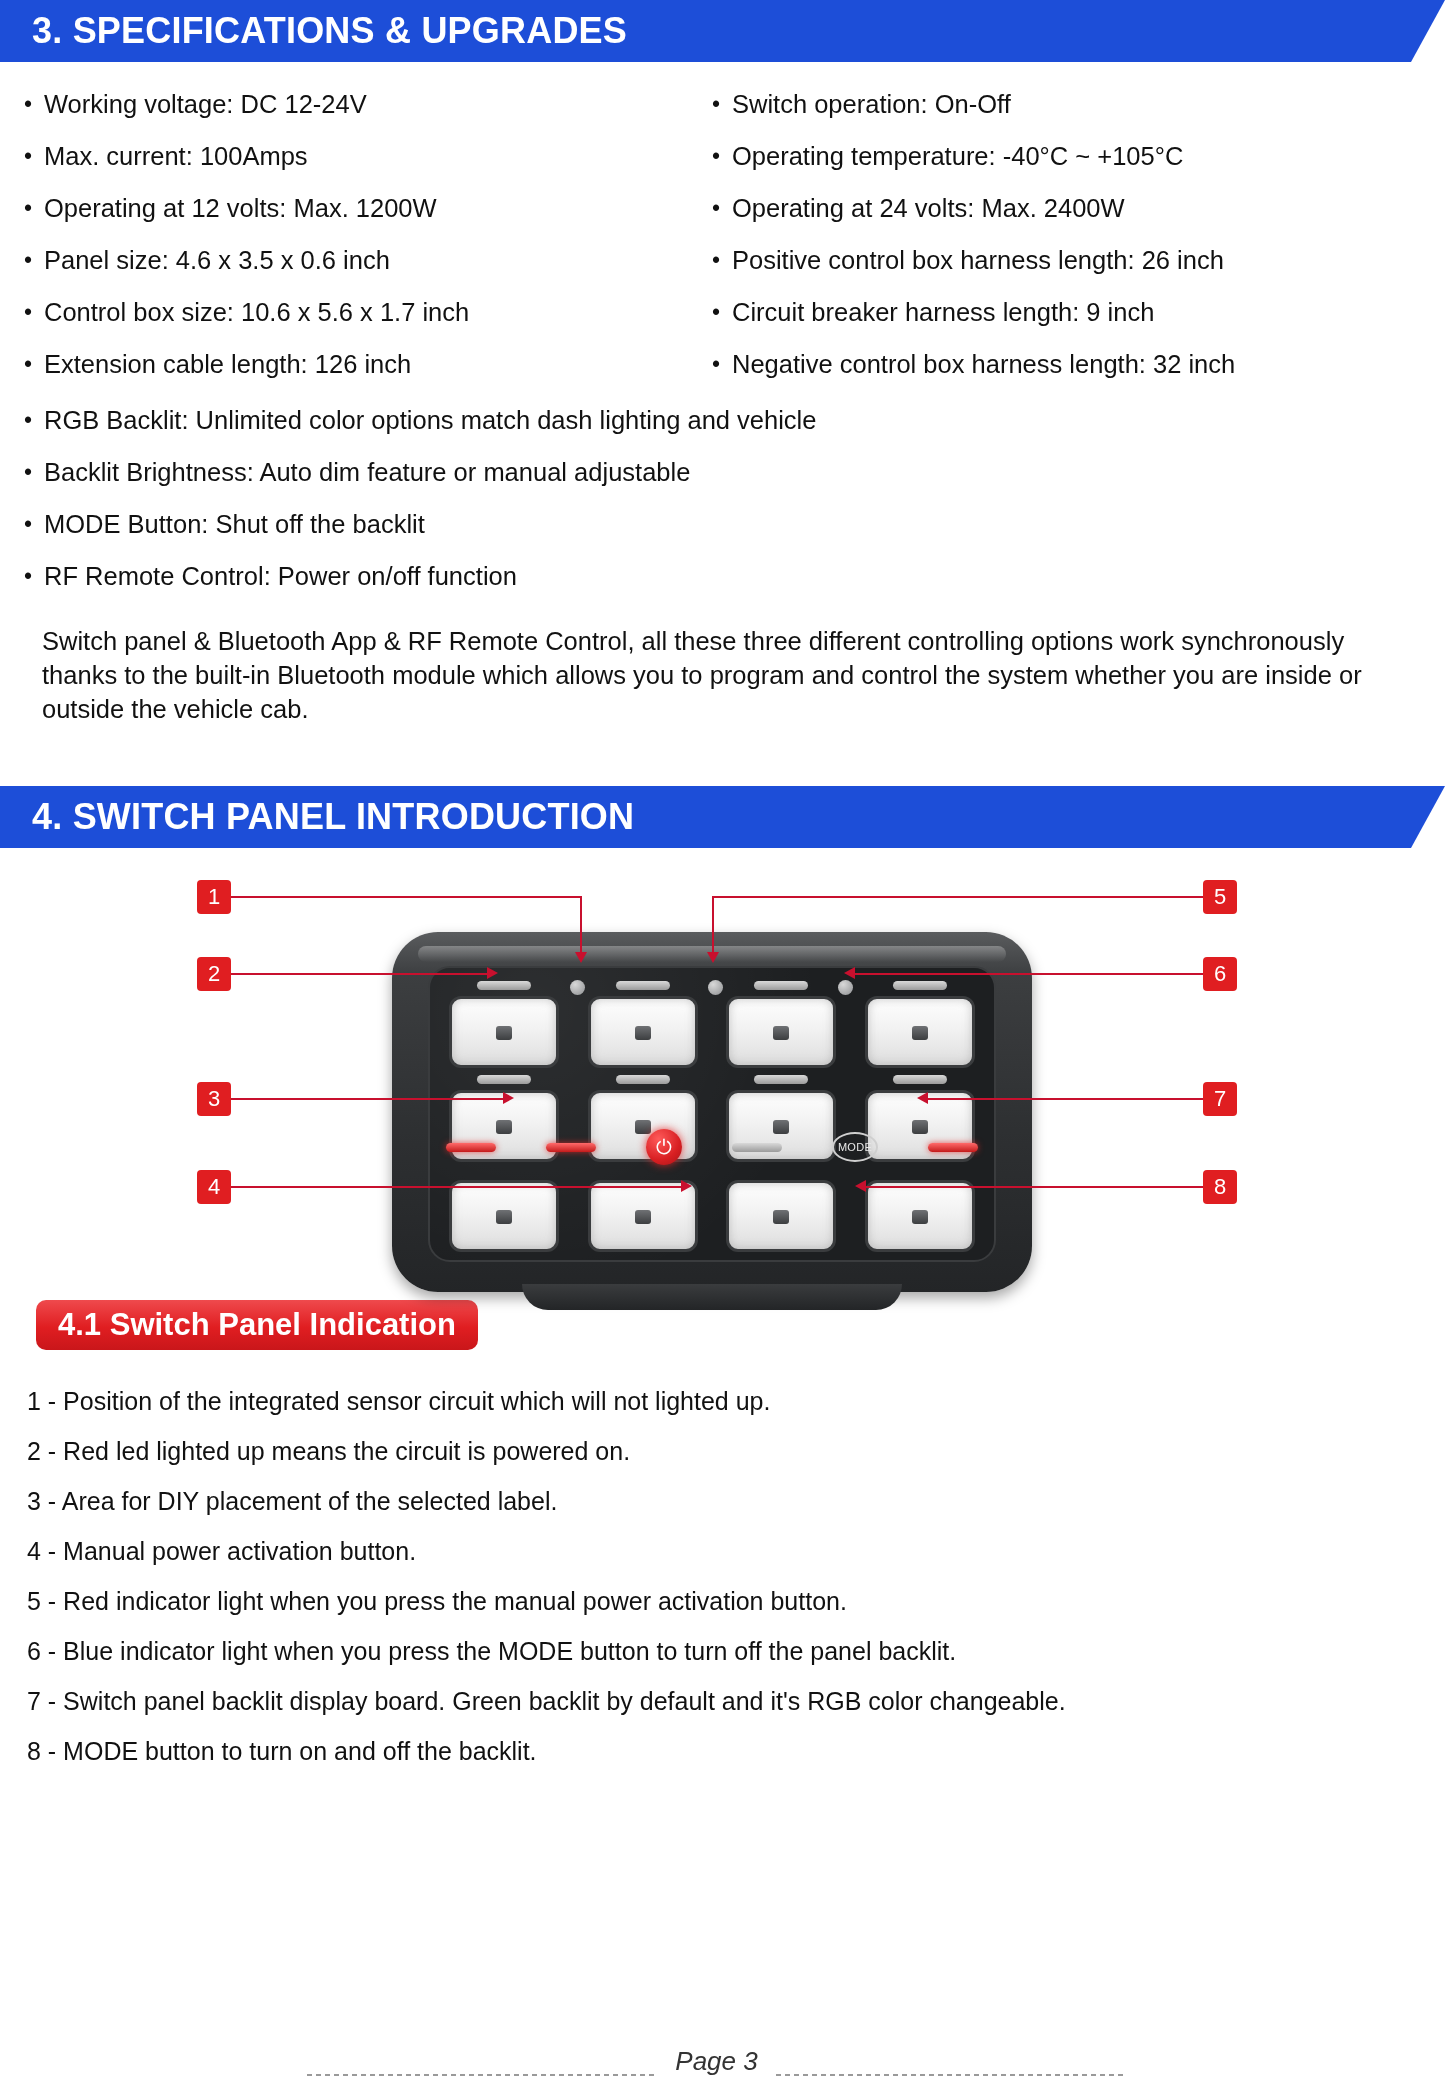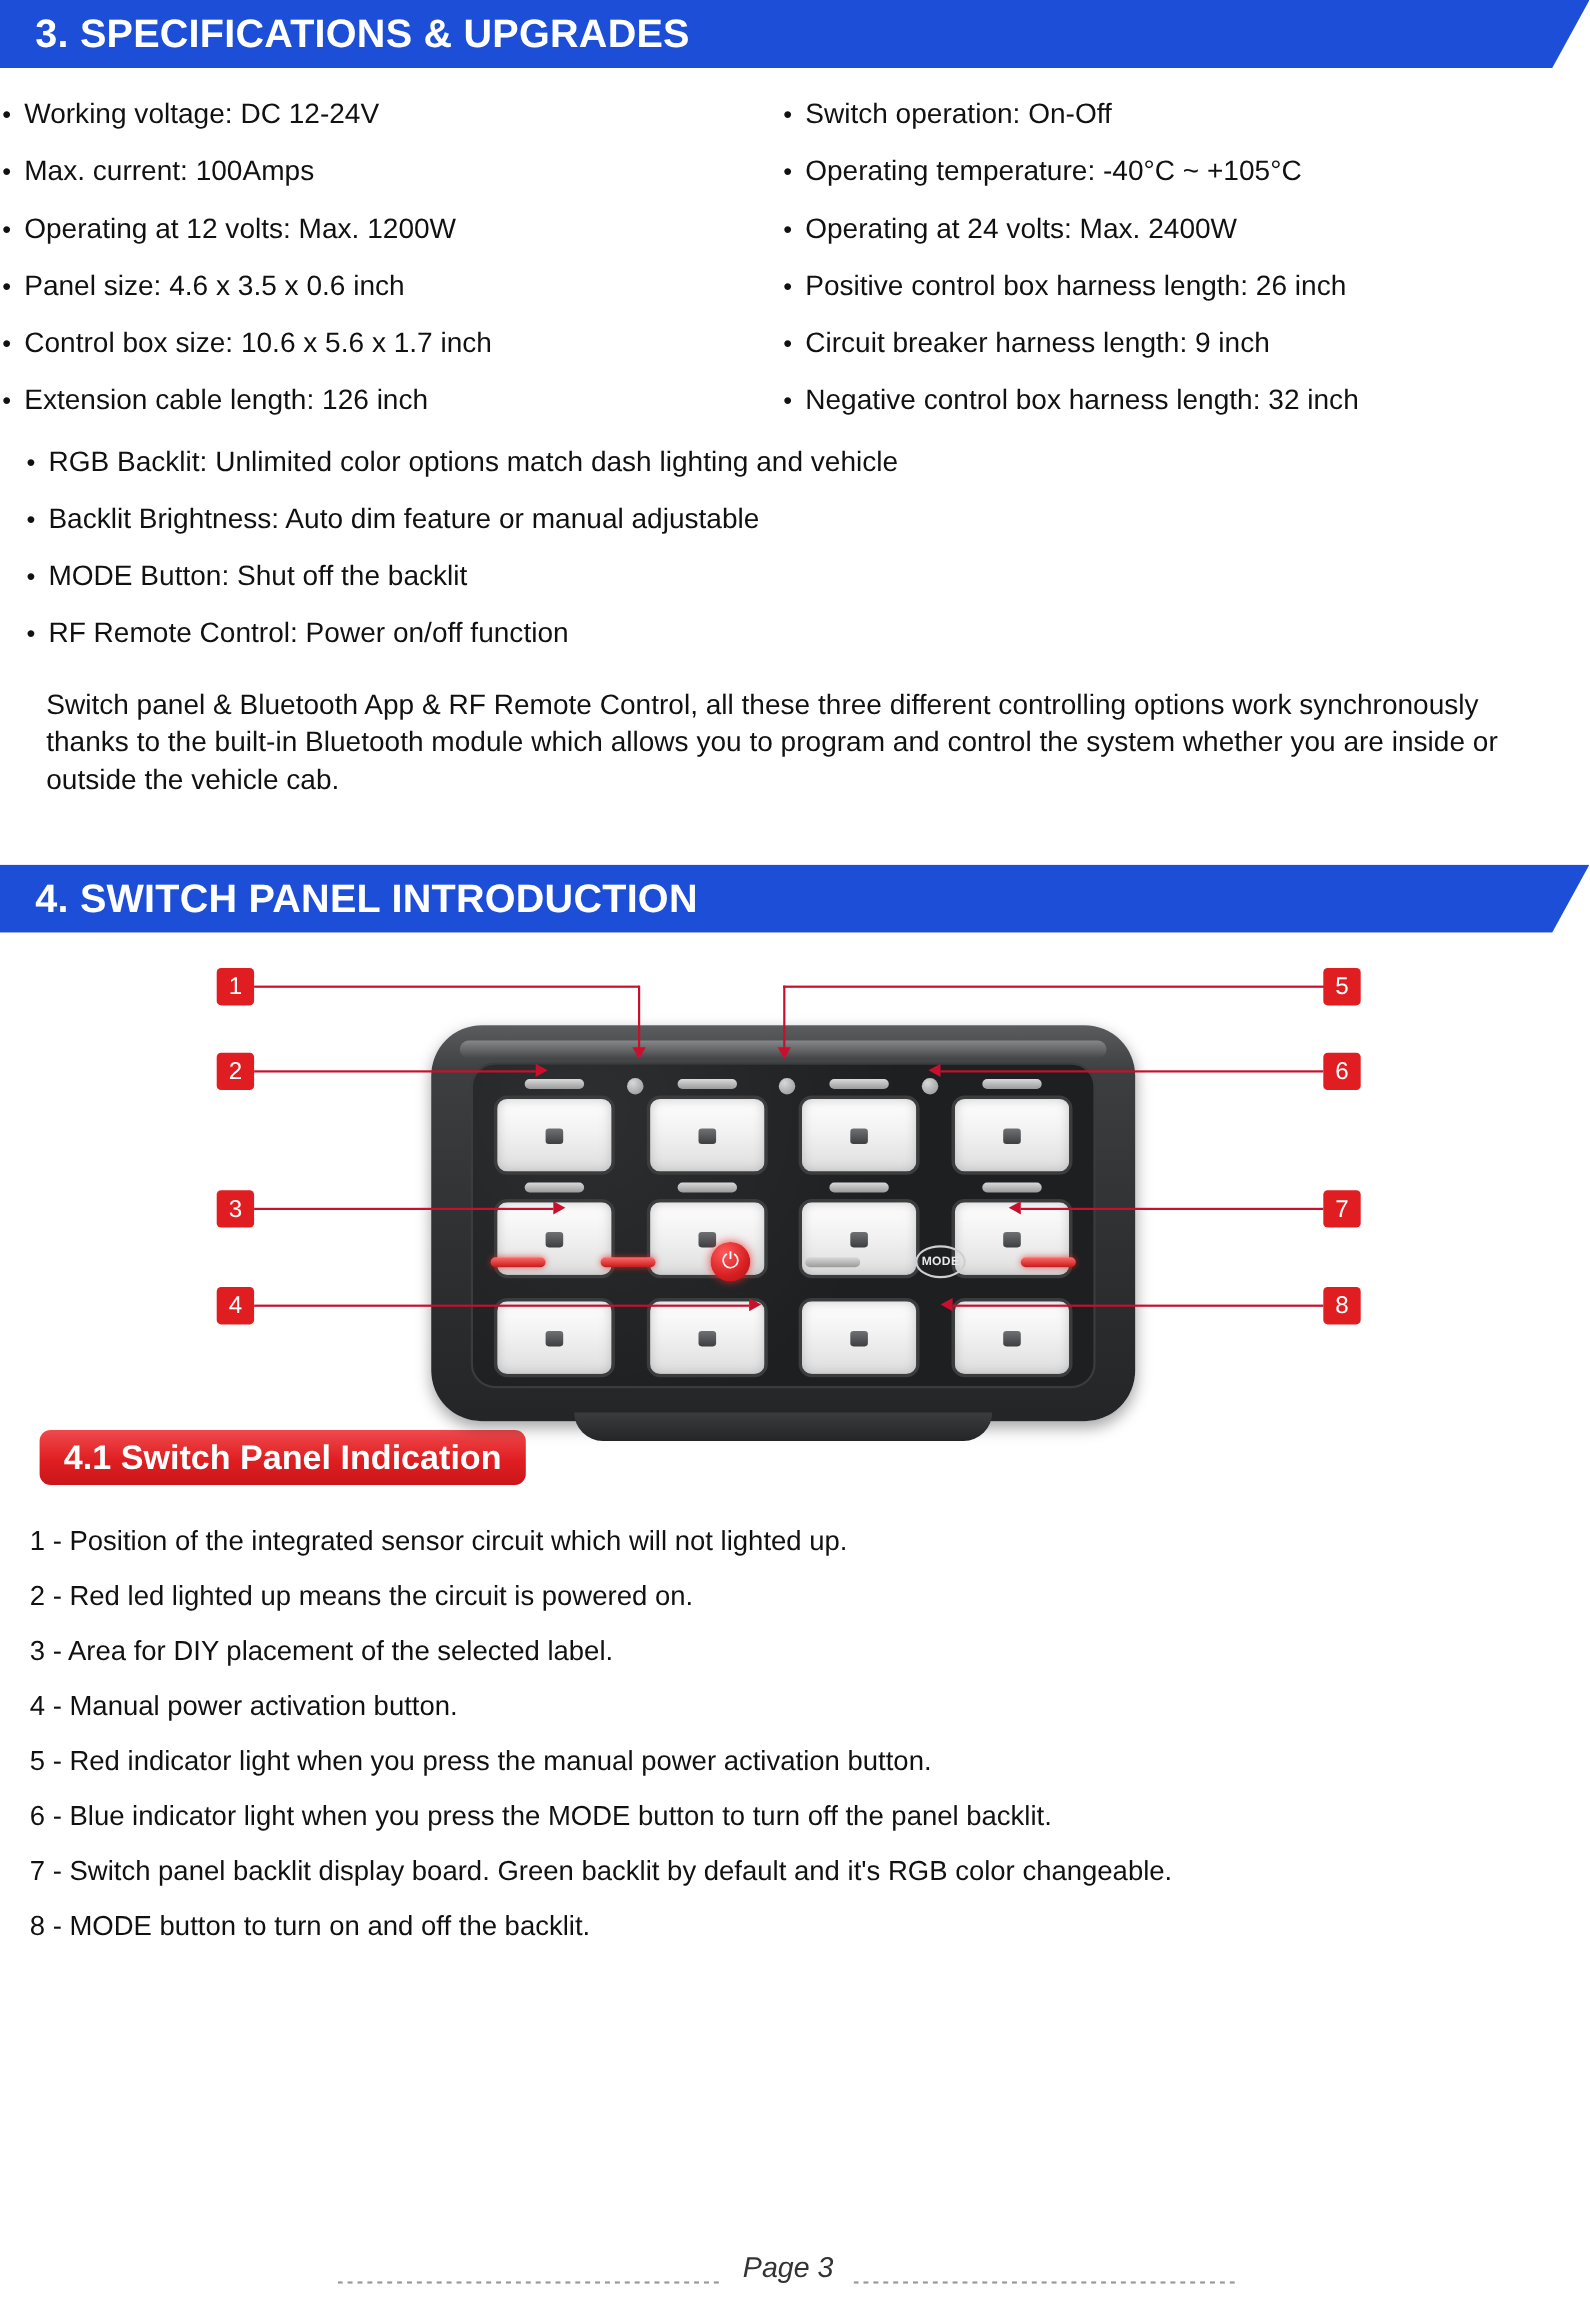--- a/index.html
+++ b/index.html
@@ -34,21 +34,21 @@
   }
   .banner-wrap { margin: 0; }
 
   
   .spec-cols {
     display: flex;
     width: 1400px;
     margin-top: 16px;
   }
   .spec-col { flex: 0 0 auto; }
-  .spec-col.left  { width: 700px; }
+  .spec-col.left  { width: 700px; padding-left: 22px; }
   .spec-col.right { width: 700px; padding-left: 10px; }
 
   .bullet {
     position: relative;
     font-size: 25.5px;
     line-height: 52px;
     color: #111;
     padding-left: 22px;
     white-space: nowrap;
   }
@@ -223,21 +223,21 @@
     color: #fff;
     font-size: 20px;
     line-height: 1;
   }
   .mode-btn {
     width: 46px; height: 30px;
     border-radius: 50%;
     border: 2px solid #cfcfcf;
     color: #e8e8e8;
     font-size: 11px;
-    font-weight: bold;
+    font-weight: normal;
     display: flex;
     align-items: center;
     justify-content: center;
     letter-spacing: .3px;
   }
   .mini-bar {
     width: 50px; height: 9px;
     border-radius: 5px;
     background: linear-gradient(180deg,#ff6a6a,#c41b1b);
     box-shadow: 0 0 6px rgba(230,40,40,.75);

